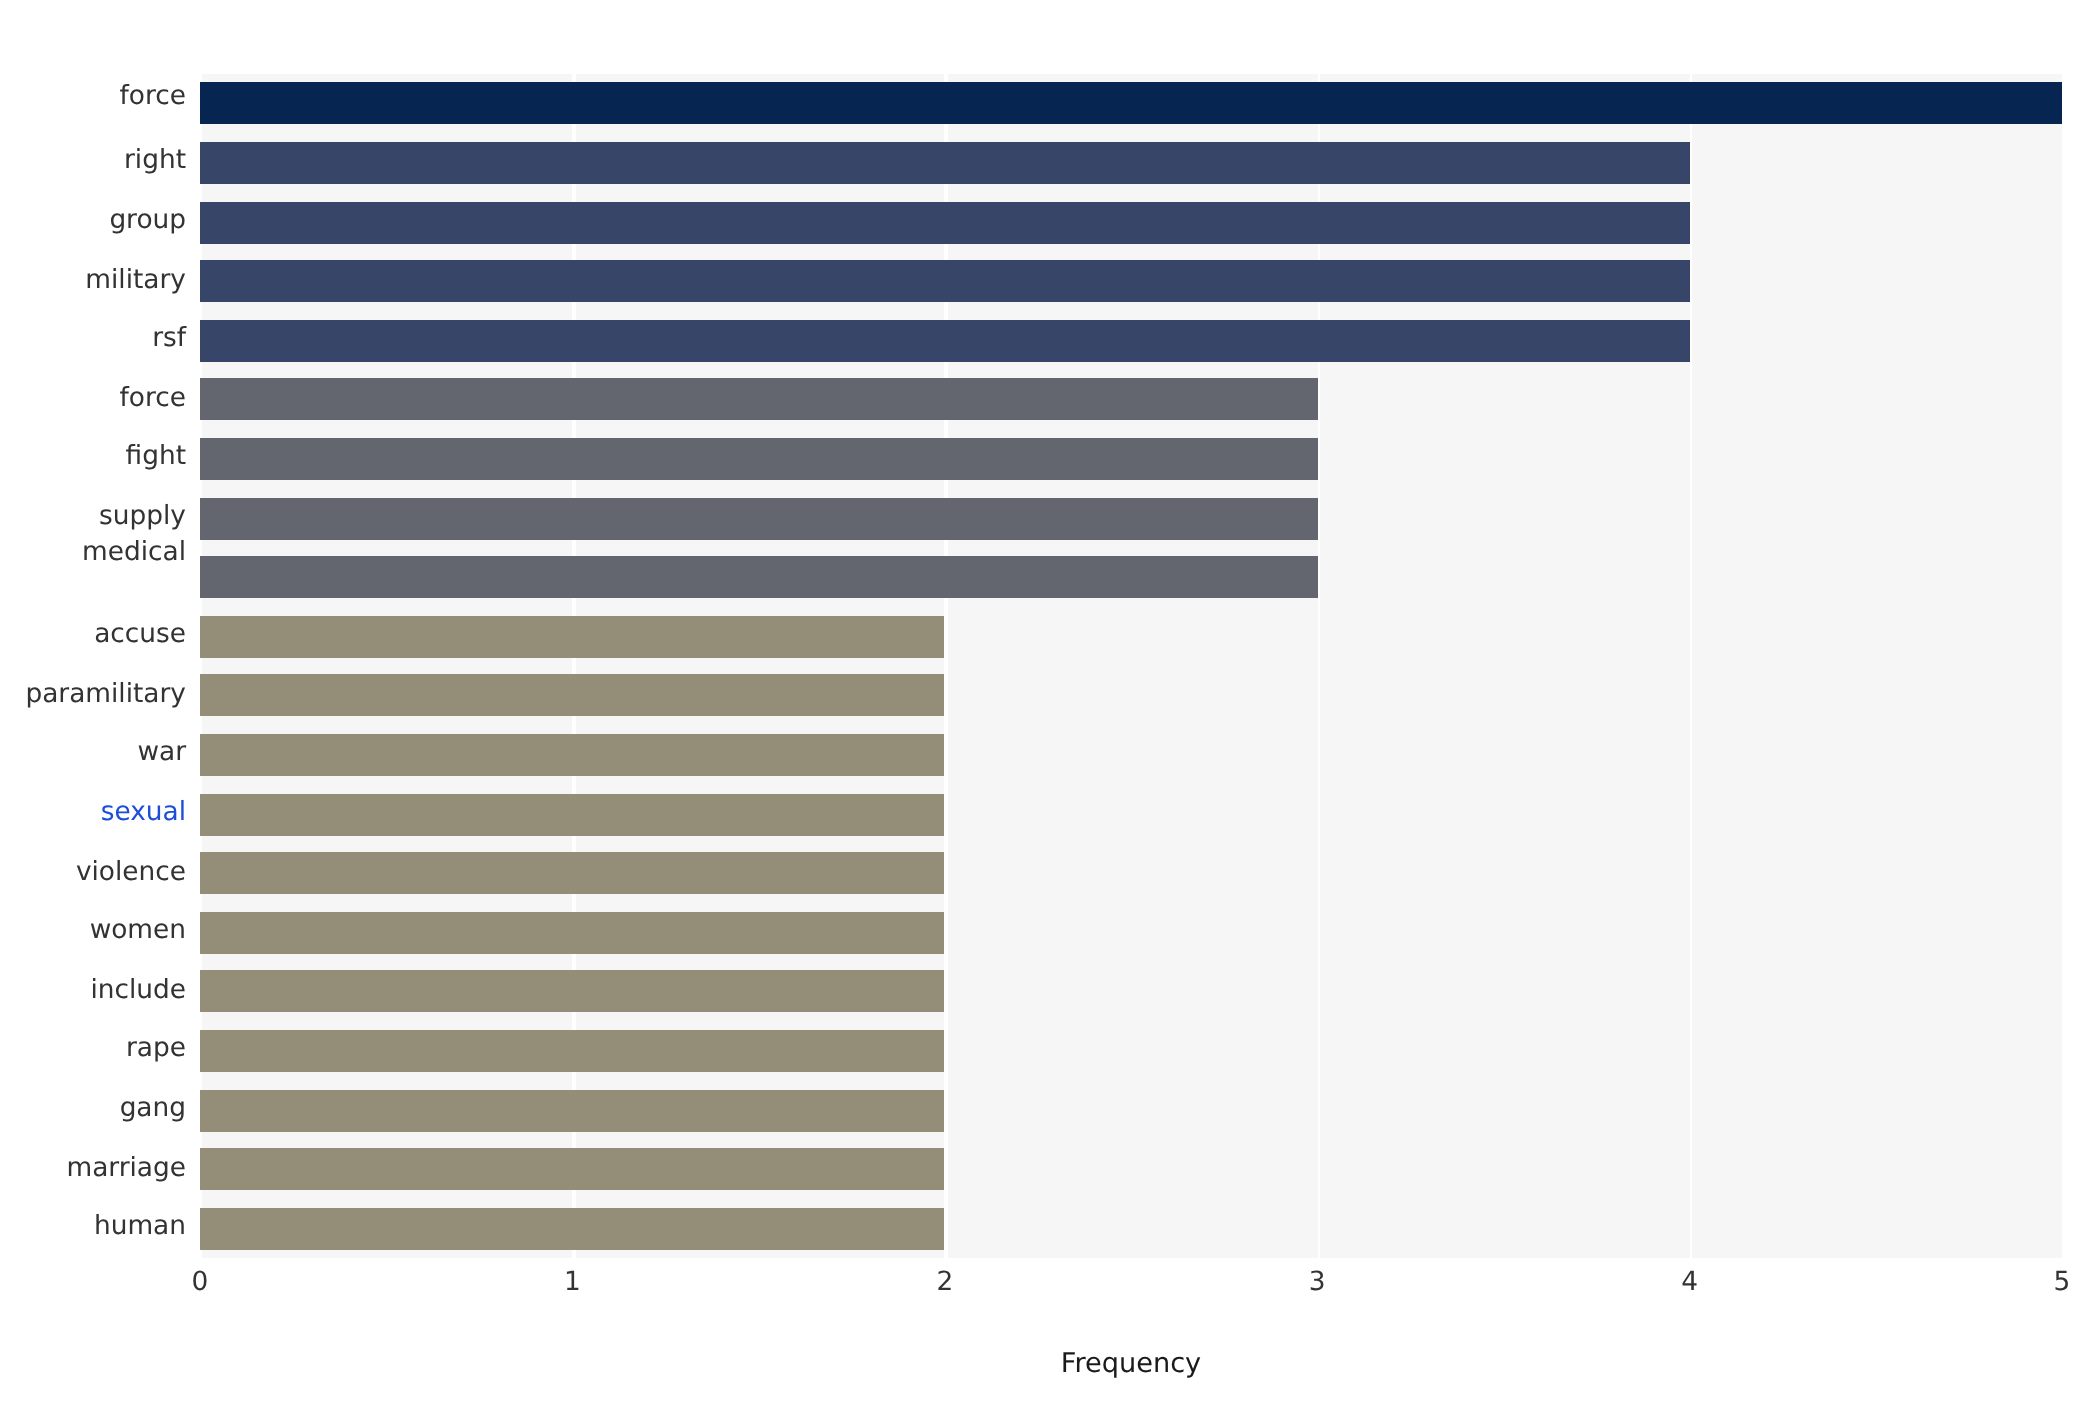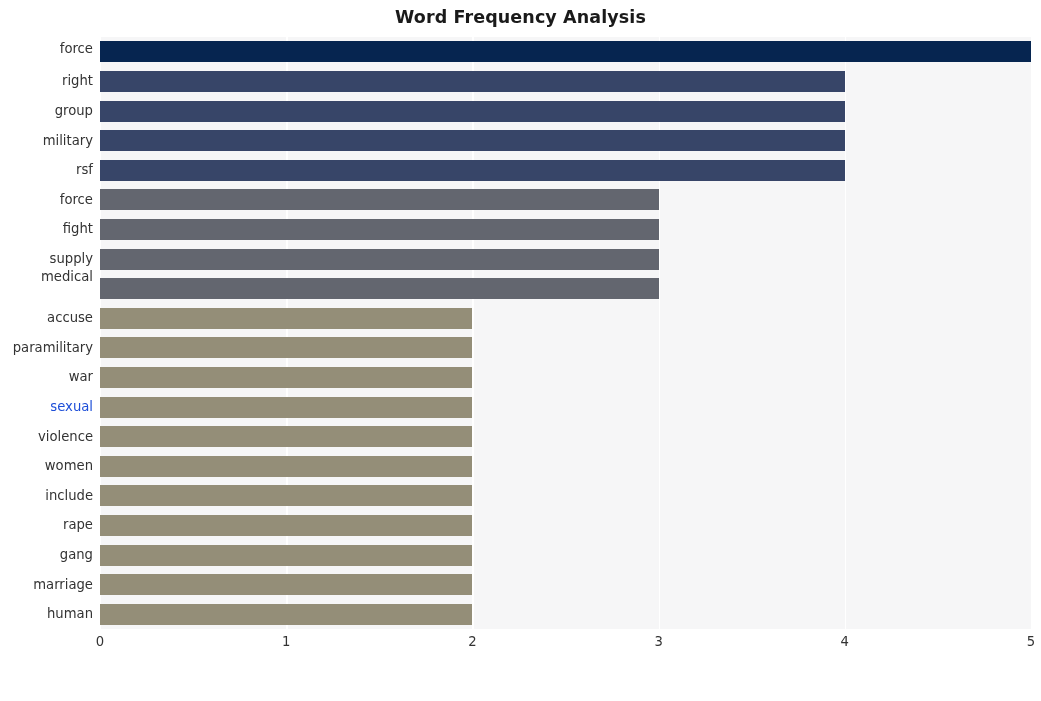--- a/index.html
+++ b/index.html
@@ -119,21 +119,20 @@
     text-align: center;
     font-size: 13.6px;
     color: #1a1a1a;
   }
 </style>
 </head>
 <body>
 
 <div id="figure" style="background: rgb(255, 255, 255);">
 
-  <div id="chart-title" style="color: rgb(26, 26, 26);">Word Frequency Analysis</div>
 
   <div id="plot-area" style="background: rgb(246, 246, 247);">
     <div id="grid-layer">
         <div class="gridline-v" style="left: 0px; background: rgb(255, 255, 255);"></div>
         <div class="gridline-v" style="left: 186.2px; background: rgb(255, 255, 255);"></div>
         <div class="gridline-v" style="left: 372.4px; background: rgb(255, 255, 255);"></div>
         <div class="gridline-v" style="left: 558.6px; background: rgb(255, 255, 255);"></div>
         <div class="gridline-v" style="left: 744.8px; background: rgb(255, 255, 255);"></div>
         <div class="gridline-v" style="left: 931px; background: rgb(255, 255, 255);"></div>
       </div>
@@ -226,14 +225,15 @@
 
   <div id="xtick-layer">
       <div class="xtick" style="left: 100px; color: rgb(51, 51, 51);">0</div>
       <div class="xtick" style="left: 286.2px; color: rgb(51, 51, 51);">1</div>
       <div class="xtick" style="left: 472.4px; color: rgb(51, 51, 51);">2</div>
       <div class="xtick" style="left: 658.6px; color: rgb(51, 51, 51);">3</div>
       <div class="xtick" style="left: 844.8px; color: rgb(51, 51, 51);">4</div>
       <div class="xtick" style="left: 1031px; color: rgb(51, 51, 51);">5</div>
     </div>
 
+  <div id="xlabel">Frequency</div>
 
 </div>
 
 </body></html>

